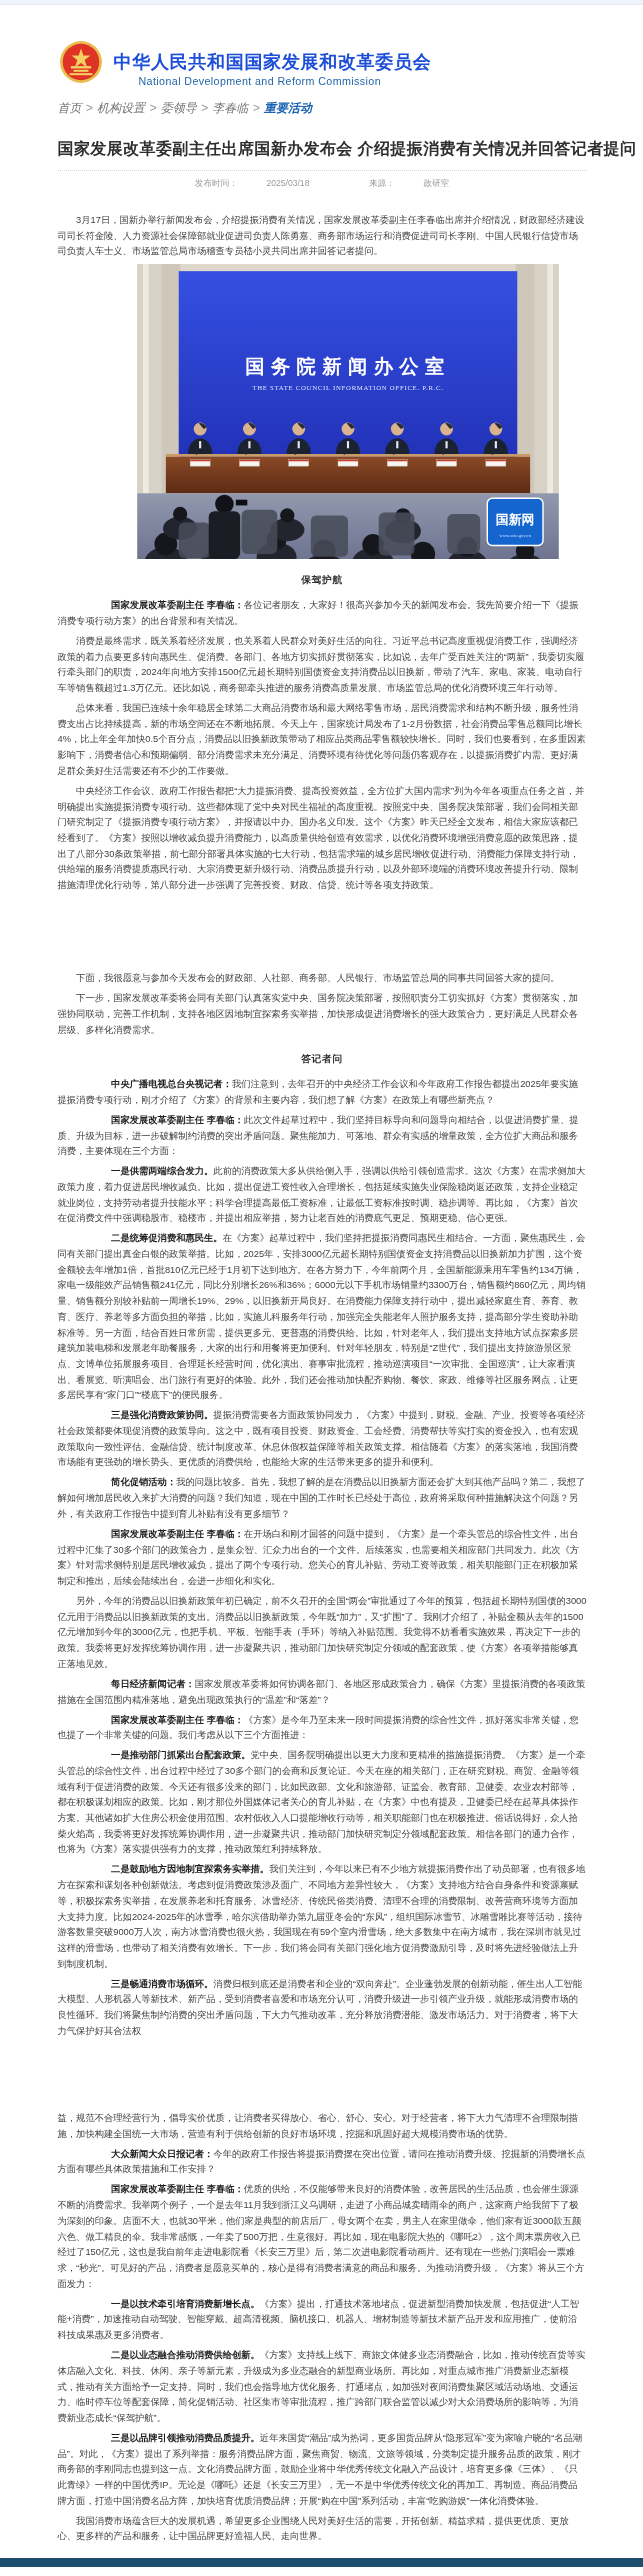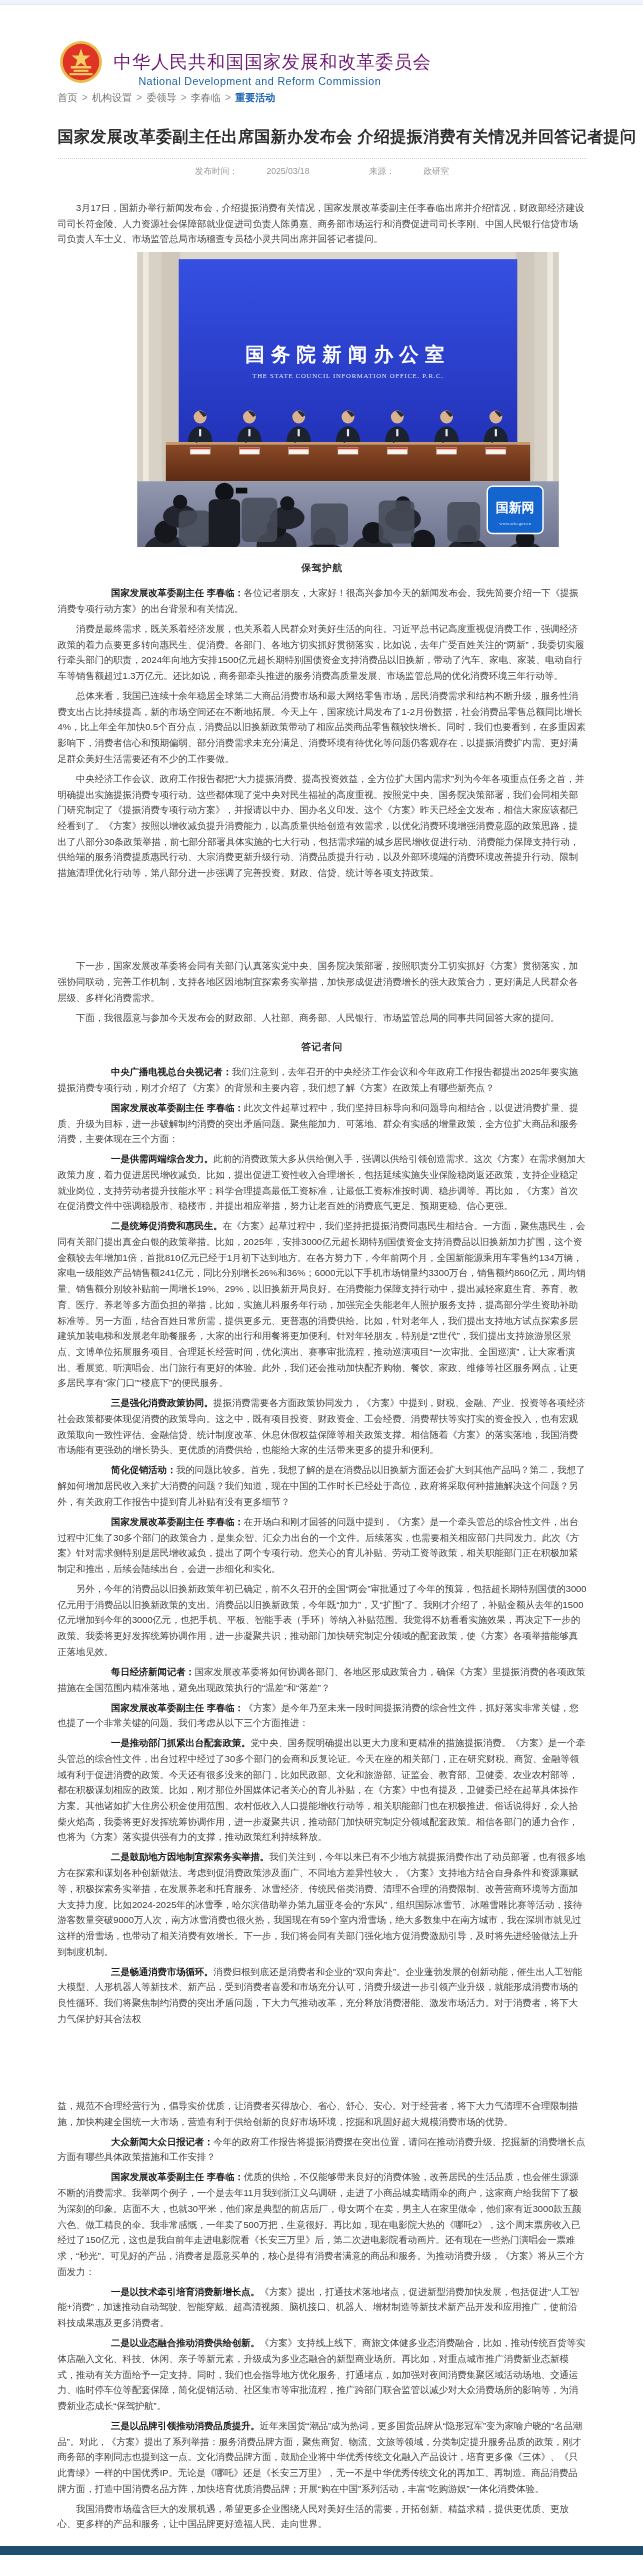--- a/index.html
+++ b/index.html
@@ -1,23 +1,23 @@
 <!DOCTYPE html>
 <html style="font-size:11.4px"><head>
 <meta charset="utf-8">
 <style>
   html,body{margin:0;padding:0;background:#fff;}
   body{width:644px;font-family:"Liberation Sans","DejaVu Sans",sans-serif;color:#333;overflow-x:hidden;}
   .topbar{height:4.3px;background:#eef4fa;border-bottom:0.7px solid #e2ecf5;}
   .site-header{width:529px;margin:0 auto;padding-top:34px;display:flex;align-items:center;gap:10px;}
   .emblem{flex:0 0 auto;}
   .site-names{display:flex;flex-direction:column;}
-  .site-name-zh{font-size:18px;font-weight:normal;color:#701a75;letter-spacing:0.7px;line-height:21.5px;margin-top:12px;}
+  .site-name-zh{font-size:18px;font-weight:bold;color:#1d4ed8;letter-spacing:0.7px;line-height:21.5px;margin-top:12px;}
   .site-name-en{font-size:10.7px;color:#2266a8;margin-top:2.1px;letter-spacing:0.4px;padding-left:25px;}
-  .breadcrumb{width:529px;margin:4px auto 0;font-size:10px;color:#737373;}
+  .breadcrumb{width:529px;margin:13px auto 0;font-size:12px;color:#737373;font-style:italic;}
   .bc-item{cursor:pointer;}
   .bc-sep{margin:0 4.3px;color:#9a9a9a;}
   .bc-current{color:#1b62b2;font-weight:bold;}
   .content{width:529px;margin:0 auto;}
   .art-title{margin-top:21.5px;font-size:16px;font-weight:bold;color:#2f2f2f;text-align:center;line-height:20px;white-space:nowrap;letter-spacing:0.4px;}
   .dotline{border-top:0.7px dotted #d5d5d5;margin-top:11.4px;}
   .meta{text-align:center;font-size:8.6px;color:#9a9a9a;padding:7.2px 0 5.7px;}
   .meta span{margin:0 14.3px;}
   .art{margin-top:17px;font-size:9.3px;line-height:15.7px;color:#404040;}
   .art p{margin:4.3px 0;text-indent:2em;}
@@ -196,22 +196,22 @@
       <text x="529" y="382" text-anchor="middle" fill="#cfe0ff" font-size="6.5">www.scio.gov.cn</text>
     </g>
   </svg>
 </figure>
       <p class="sec-h">保驾护航</p>
       <p><strong>国家发展改革委副主任 李春临：</strong>各位记者朋友，大家好！很高兴参加今天的新闻发布会。我先简要介绍一下《提振消费专项行动方案》的出台背景和有关情况。</p>
       <p>消费是最终需求，既关系着经济发展，也关系着人民群众对美好生活的向往。习近平总书记高度重视促消费工作，强调经济政策的着力点要更多转向惠民生、促消费。各部门、各地方切实抓好贯彻落实，比如说，去年广受百姓关注的“两新”，我委切实履行牵头部门的职责，2024年向地方安排1500亿元超长期特别国债资金支持消费品以旧换新，带动了汽车、家电、家装、电动自行车等销售额超过1.3万亿元。还比如说，商务部牵头推进的服务消费高质量发展、市场监管总局的优化消费环境三年行动等。</p>
       <p>总体来看，我国已连续十余年稳居全球第二大商品消费市场和最大网络零售市场，居民消费需求和结构不断升级，服务性消费支出占比持续提高，新的市场空间还在不断地拓展。今天上午，国家统计局发布了1-2月份数据，社会消费品零售总额同比增长4%，比上年全年加快0.5个百分点，消费品以旧换新政策带动了相应品类商品零售额较快增长。同时，我们也要看到，在多重因素影响下，消费者信心和预期偏弱、部分消费需求未充分满足、消费环境有待优化等问题仍客观存在，以提振消费扩内需、更好满足群众美好生活需要还有不少的工作要做。</p>
       <p>中央经济工作会议、政府工作报告都把“大力提振消费、提高投资效益，全方位扩大国内需求”列为今年各项重点任务之首，并明确提出实施提振消费专项行动。这些都体现了党中央对民生福祉的高度重视。按照党中央、国务院决策部署，我们会同相关部门研究制定了《提振消费专项行动方案》，并报请以中办、国办名义印发。这个《方案》昨天已经全文发布，相信大家应该都已经看到了。《方案》按照以增收减负提升消费能力，以高质量供给创造有效需求，以优化消费环境增强消费意愿的政策思路，提出了八部分30条政策举措，前七部分部署具体实施的七大行动，包括需求端的城乡居民增收促进行动、消费能力保障支持行动，供给端的服务消费提质惠民行动、大宗消费更新升级行动、消费品质提升行动，以及外部环境端的消费环境改善提升行动、限制措施清理优化行动等，第八部分进一步强调了完善投资、财政、信贷、统计等各项支持政策。</p>
       <div style="height: 69px;"></div>
+      <p>下面，我很愿意与参加今天发布会的财政部、人社部、商务部、人民银行、市场监管总局的同事共同回答大家的提问。</p>
       <p>下一步，国家发展改革委将会同有关部门认真落实党中央、国务院决策部署，按照职责分工切实抓好《方案》贯彻落实，加强协同联动，完善工作机制，支持各地区因地制宜探索务实举措，加快形成促进消费增长的强大政策合力，更好满足人民群众各层级、多样化消费需求。</p>
-      <p>下面，我很愿意与参加今天发布会的财政部、人社部、商务部、人民银行、市场监管总局的同事共同回答大家的提问。</p>
       <p class="sec-h">答记者问</p>
       <p><strong>中央广播电视总台央视记者：</strong>我们注意到，去年召开的中央经济工作会议和今年政府工作报告都提出2025年要实施提振消费专项行动，刚才介绍了《方案》的背景和主要内容，我们想了解《方案》在政策上有哪些新亮点？</p>
       <p><strong>国家发展改革委副主任 李春临：</strong>此次文件起草过程中，我们坚持目标导向和问题导向相结合，以促进消费扩量、提质、升级为目标，进一步破解制约消费的突出矛盾问题。聚焦能加力、可落地、群众有实感的增量政策，全方位扩大商品和服务消费，主要体现在三个方面：</p>
       <p><strong>一是供需两端综合发力。</strong>此前的消费政策大多从供给侧入手，强调以供给引领创造需求。这次《方案》在需求侧加大政策力度，着力促进居民增收减负。比如，提出促进工资性收入合理增长，包括延续实施失业保险稳岗返还政策，支持企业稳定就业岗位，支持劳动者提升技能水平；科学合理提高最低工资标准，让最低工资标准按时调、稳步调等。再比如，《方案》首次在促消费文件中强调稳股市、稳楼市，并提出相应举措，努力让老百姓的消费底气更足、预期更稳、信心更强。</p>
       <p><strong>二是统筹促消费和惠民生。</strong>在《方案》起草过程中，我们坚持把提振消费同惠民生相结合。一方面，聚焦惠民生，会同有关部门提出真金白银的政策举措。比如，2025年，安排3000亿元超长期特别国债资金支持消费品以旧换新加力扩围，这个资金额较去年增加1倍，首批810亿元已经于1月初下达到地方。在各方努力下，今年前两个月，全国新能源乘用车零售约134万辆，家电一级能效产品销售额241亿元，同比分别增长26%和36%；6000元以下手机市场销量约3300万台，销售额约860亿元，周均销量、销售额分别较补贴前一周增长19%、29%，以旧换新开局良好。在消费能力保障支持行动中，提出减轻家庭生育、养育、教育、医疗、养老等多方面负担的举措，比如，实施儿科服务年行动，加强完全失能老年人照护服务支持，提高部分学生资助补助标准等。另一方面，结合百姓日常所需，提供更多元、更普惠的消费供给。比如，针对老年人，我们提出支持地方试点探索多层建筑加装电梯和发展老年助餐服务，大家的出行和用餐将更加便利。针对年轻朋友，特别是“Z世代”，我们提出支持旅游景区景点、文博单位拓展服务项目、合理延长经营时间，优化演出、赛事审批流程，推动巡演项目“一次审批、全国巡演”，让大家看演出、看展览、听演唱会、出门旅行有更好的体验。此外，我们还会推动加快配齐购物、餐饮、家政、维修等社区服务网点，让更多居民享有“家门口”“楼底下”的便民服务。</p>
       <p><strong>三是强化消费政策协同。</strong>提振消费需要各方面政策协同发力，《方案》中提到，财税、金融、产业、投资等各项经济社会政策都要体现促消费的政策导向。这之中，既有项目投资、财政资金、工会经费、消费帮扶等实打实的资金投入，也有宏观政策取向一致性评估、金融信贷、统计制度改革、休息休假权益保障等相关政策支撑。相信随着《方案》的落实落地，我国消费市场能有更强劲的增长势头、更优质的消费供给，也能给大家的生活带来更多的提升和便利。</p>
       <p><strong>简化促销活动：</strong>我的问题比较多。首先，我想了解的是在消费品以旧换新方面还会扩大到其他产品吗？第二，我想了解如何增加居民收入来扩大消费的问题？我们知道，现在中国的工作时长已经处于高位，政府将采取何种措施解决这个问题？另外，有关政府工作报告中提到育儿补贴有没有更多细节？</p>
       <p><strong>国家发展改革委副主任 李春临：</strong>在开场白和刚才回答的问题中提到，《方案》是一个牵头管总的综合性文件，出台过程中汇集了30多个部门的政策合力，是集众智、汇众力出台的一个文件。后续落实，也需要相关相应部门共同发力。此次《方案》针对需求侧特别是居民增收减负，提出了两个专项行动。您关心的育儿补贴、劳动工资等政策，相关职能部门正在积极加紧制定和推出，后续会陆续出台，会进一步细化和实化。</p>
       <p>另外，今年的消费品以旧换新政策年初已确定，前不久召开的全国“两会”审批通过了今年的预算，包括超长期特别国债的3000亿元用于消费品以旧换新政策的支出。消费品以旧换新政策，今年既“加力”，又“扩围”了。我刚才介绍了，补贴金额从去年的1500亿元增加到今年的3000亿元，也把手机、平板、智能手表（手环）等纳入补贴范围。我觉得不妨看看实施效果，再决定下一步的政策。我委将更好发挥统筹协调作用，进一步凝聚共识，推动部门加快研究制定分领域的配套政策，使《方案》各项举措能够真正落地见效。</p>
       <p><strong>每日经济新闻记者：</strong>国家发展改革委将如何协调各部门、各地区形成政策合力，确保《方案》里提振消费的各项政策措施在全国范围内精准落地，避免出现政策执行的“温差”和“落差”？</p>

